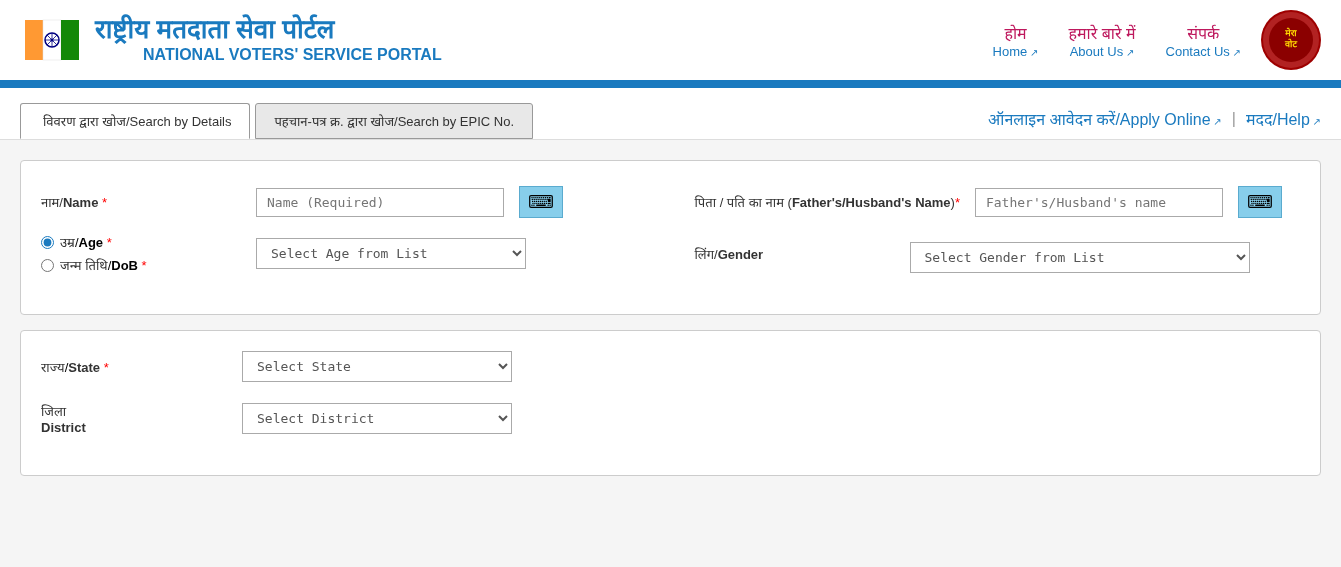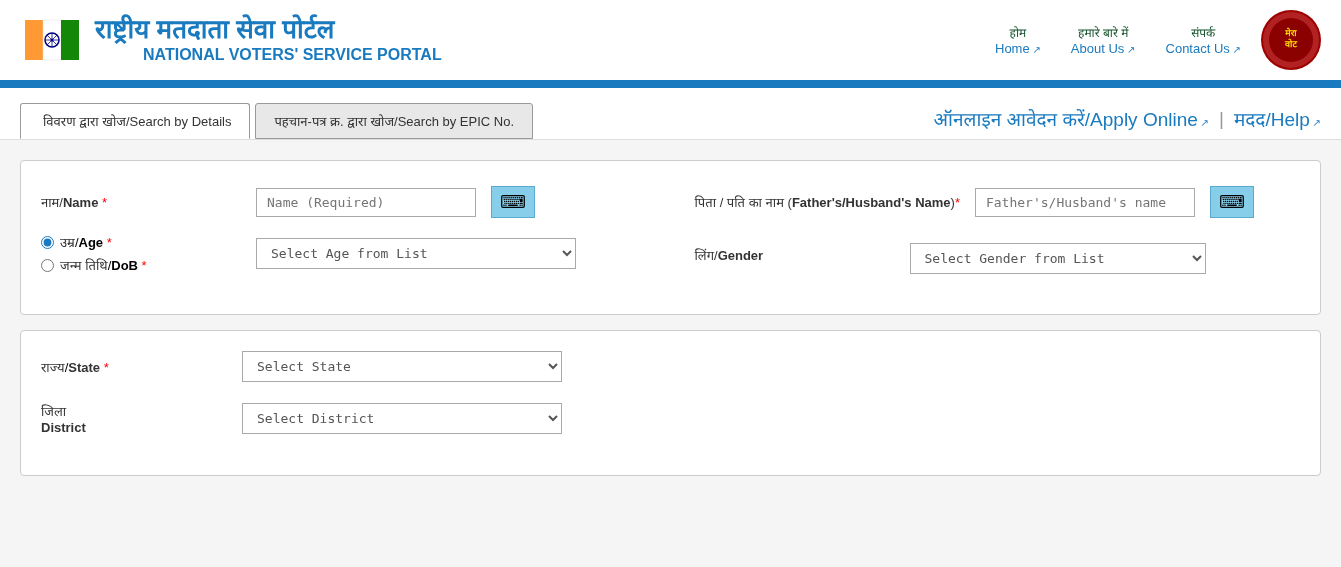--- a/index.html
+++ b/index.html
@@ -47,22 +47,22 @@
       display: flex;
       gap: 30px;
       align-items: flex-end;
     }
     .nav-item {
       text-align: center;
       cursor: pointer;
     }
     .nav-item .hindi-nav {
       display: block;
-      font-size: 12px;
-      color: #14532d;
+      font-size: 16px;
+      color: #be185d;
     }
     .nav-item .eng-nav {
       display: block;
       font-size: 13px;
       color: #1a7abf;
       font-weight: 500;
     }
     .nav-item .eng-nav::after {
       content: ' ↗';
       font-size: 10px;
@@ -93,21 +93,21 @@
     .tab.active {
       background: #fff;
       border-bottom: 1px solid #fff;
       font-weight: 500;
       padding-left: 22px;
     }
     .tab-actions {
       display: flex;
       align-items: center;
       gap: 10px;
-      font-size: 19px;
+      font-size: 16px;
       color: #1a7abf;
       padding-bottom: 5px;
     }
     .tab-actions a {
       color: #1a7abf;
       text-decoration: none;
       cursor: pointer;
     }
     .tab-actions a::after {
       content: ' ↗';
@@ -129,21 +129,21 @@
       border: 1px solid #ccc;
       border-radius: 4px;
       padding: 25px 20px;
       margin-bottom: 15px;
     }
 
     .form-row {
       display: flex;
       gap: 48px;
       margin-bottom: 15px;
-      align-items: flex-end;
+      align-items: center;
     }
 
     .form-group {
       display: flex;
       align-items: center;
       gap: 15px;
       flex: 1;
     }
 
     .form-label {
@@ -159,39 +159,39 @@
     }
     .form-label .english {
       font-weight: bold;
       color: #333;
     }
 
     .form-input {
       border: 1px solid #aaa;
       padding: 6px 10px;
       font-size: 13px;
-      width: 220px;
+      width: 248px;
       font-family: monospace;
       color: #999;
       background: #fff;
     }
 
     .keyboard-btn {
       background: #87ceeb;
       border: 1px solid #5aabcf;
       padding: 4px 8px;
       cursor: pointer;
       font-size: 18px;
     }
 
     .form-select {
       border: 1px solid #aaa;
       padding: 6px 10px;
       font-size: 13px;
-      width: 320px;
+      width: 270px;
       background: #fff;
       font-family: monospace;
       color: #555;
       cursor: pointer;
     }
 
     .radio-group {
       display: flex;
       flex-direction: column;
       gap: 5px;
@@ -374,21 +374,21 @@
           <option>40</option>
           <option>45</option>
           <option>50</option>
         </select>
       </div>
 
       <div class="form-group">
         <div class="form-label">
           <span class="hindi">लिंग</span>/<span class="english"><strong>Gender</strong></span>
         </div>
-        <select class="form-select" style="width: 296px; margin-top: 8px;">
+        <select class="form-select" style="width: 340px; margin-top: 8px;">
           <option>Select Gender from List</option>
           <option>Male</option>
           <option>Female</option>
           <option>Other</option>
         </select>
       </div>
     </div>
 
   </div>
 

